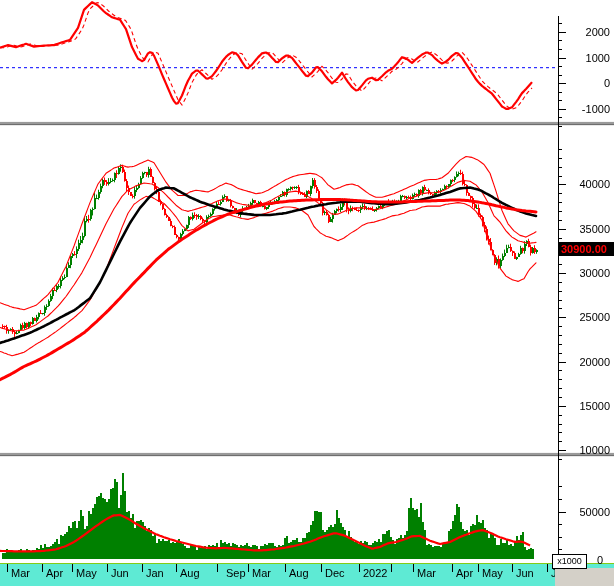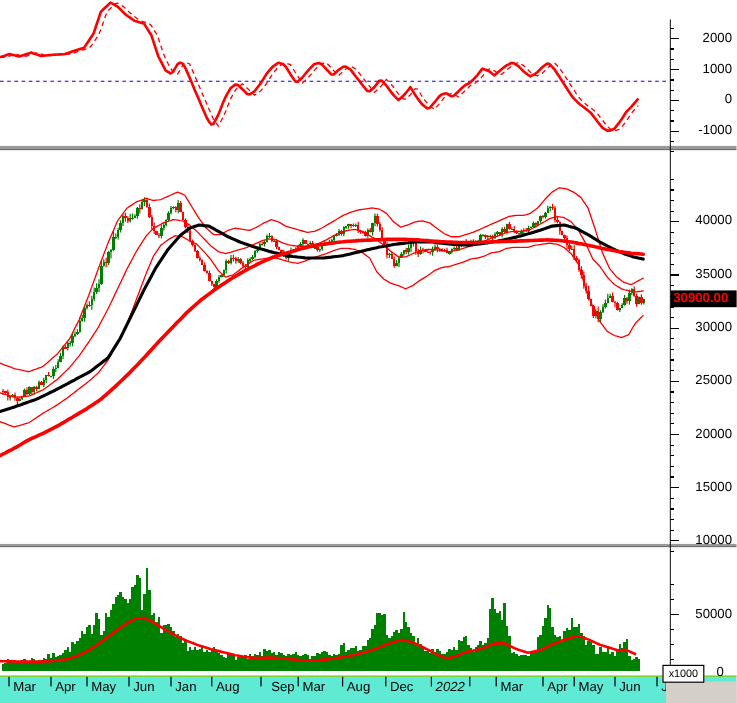--- a/index.html
+++ b/index.html
@@ -951,21 +951,21 @@
       <div class="month-label" style="left: 180px;">Aug</div>
       <div class="month-tick" style="left: 217px;"></div>
       <div class="month-label" style="left: 226px;">Sep</div>
       <div class="month-tick" style="left: 248px;"></div>
       <div class="month-label" style="left: 252px;">Mar</div>
       <div class="month-tick" style="left: 285px;"></div>
       <div class="month-label" style="left: 289px;">Aug</div>
       <div class="month-tick" style="left: 321px;"></div>
       <div class="month-label" style="left: 325px; text-align: center;">Dec</div>
       <div class="month-tick" style="left: 359px;"></div>
-      <div class="month-label" style="left: 363px; font-style: italic;">2022</div>
+      <div class="month-label" style="left: 363px;">2022</div>
       <div class="month-tick" style="left: 391px;"></div>
       <div class="month-tick" style="left: 413px;"></div>
       <div class="month-label" style="left: 417px;">Mar</div>
       <div class="month-tick" style="left: 452px;"></div>
       <div class="month-label" style="left: 456px;">Apr</div>
       <div class="month-tick" style="left: 478px;"></div>
       <div class="month-label" style="left: 482px;">May</div>
       <div class="month-tick" style="left: 512px;"></div>
       <div class="month-label" style="left: 516px;">Jun</div>
       <div class="month-tick" style="left: 547px;"></div>

